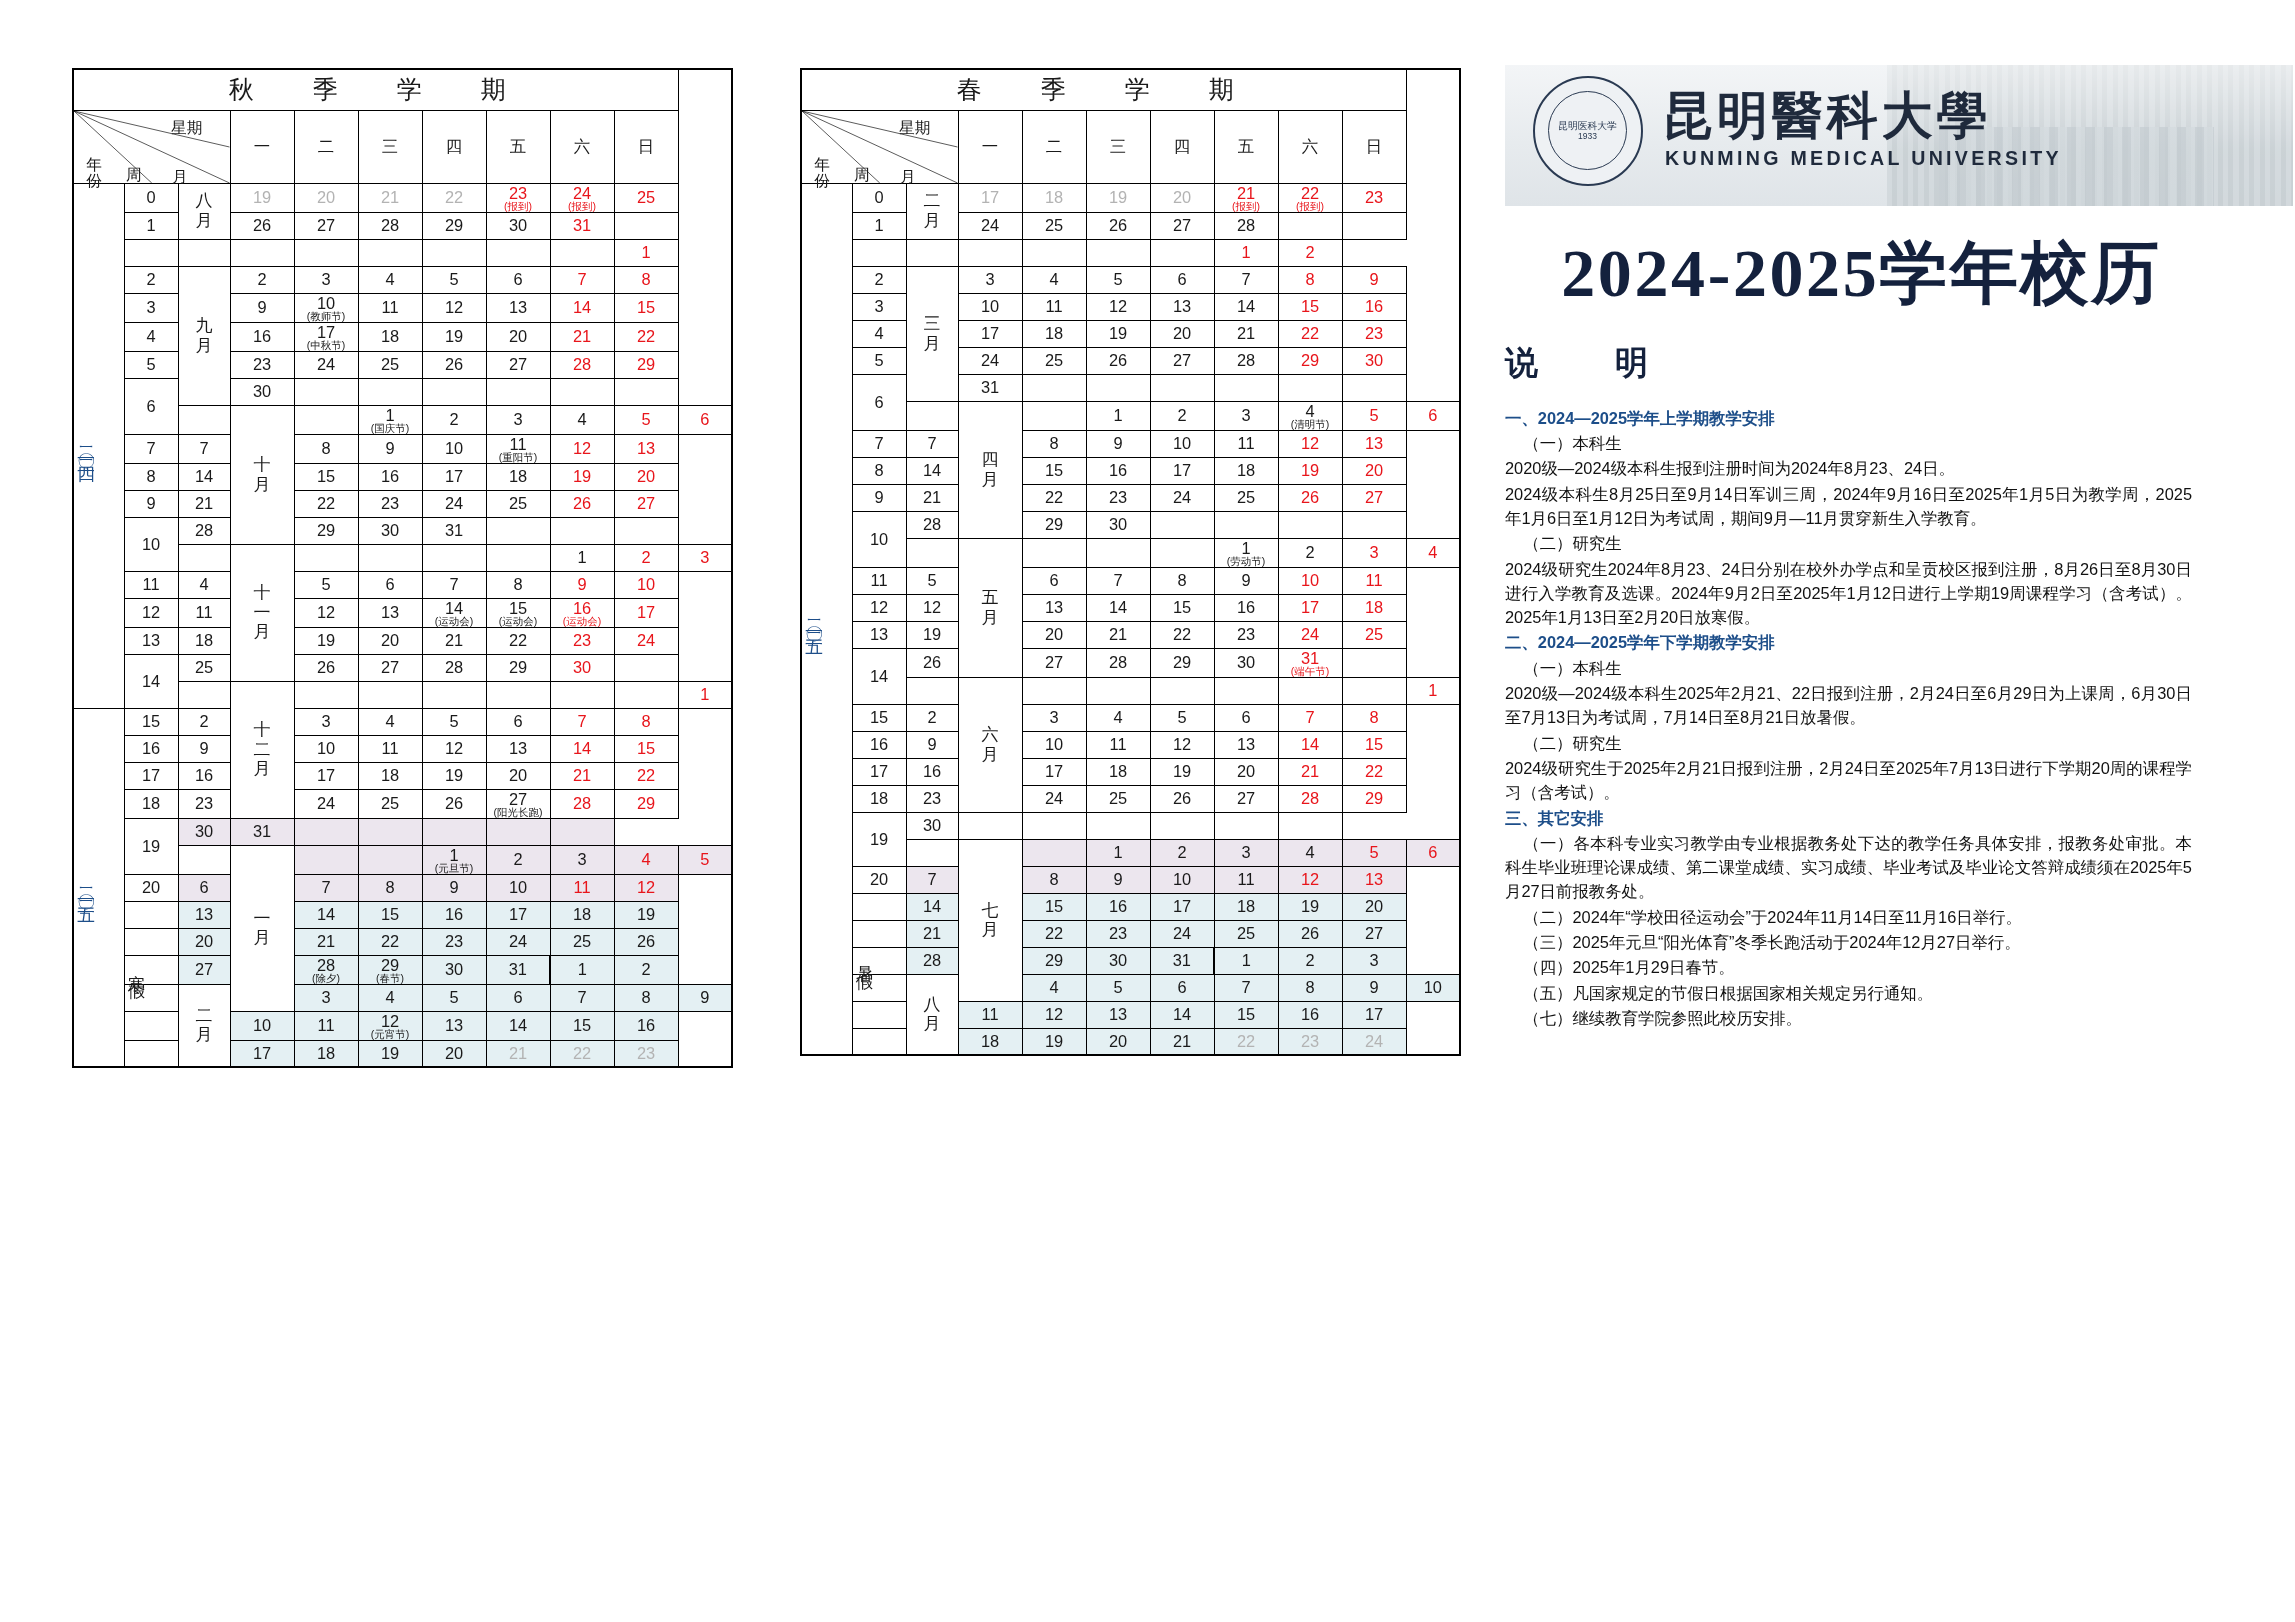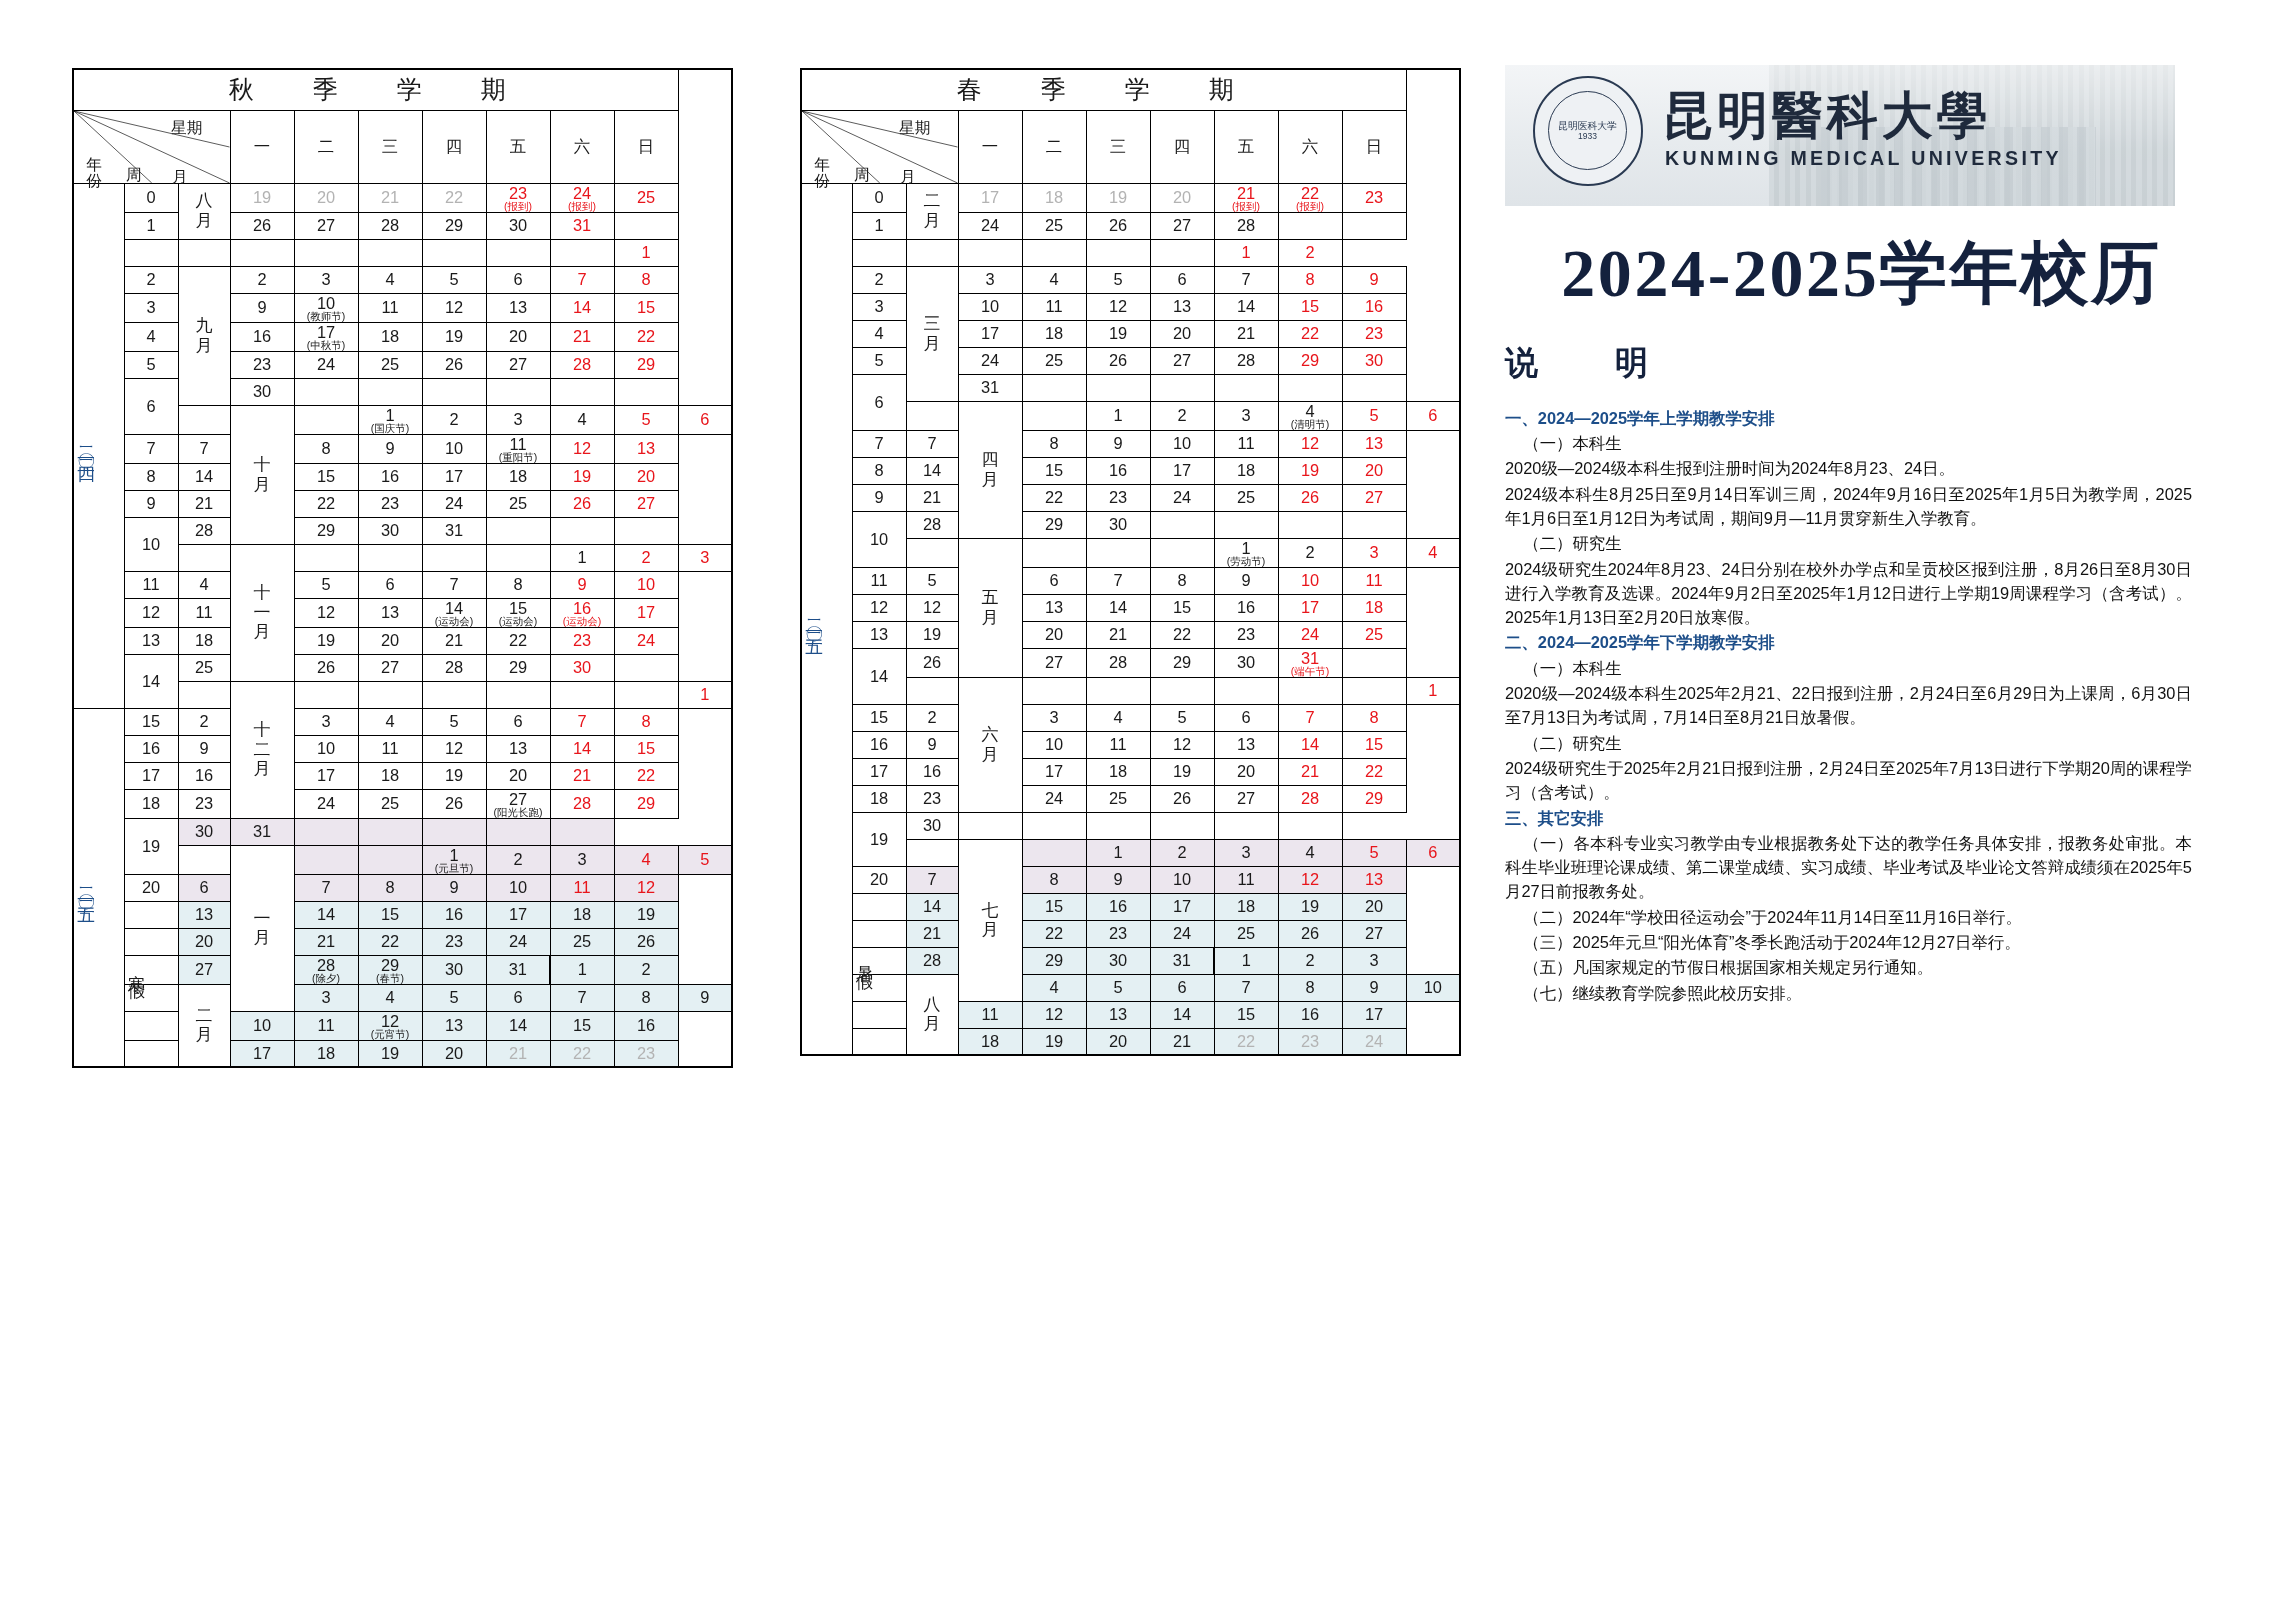--- a/index.html
+++ b/index.html
@@ -75,21 +75,21 @@
   .mon span { display:block; }
   .thick-left { border-left: 2px solid #000 !important; }
 
   .bg-winter { background: #ece6ee; }
   .bg-summer { background: #e4f0f3; }
 
   
   .right { position: absolute; left: 1505px; top: 65px; width: 733px; }
 
   .logo-band {
-    position: relative; width: 670px; height: 141px;
+    position: relative; width: 788px; height: 141px;
     background: linear-gradient(180deg,#f3f5f7 0%, #e7ebee 55%, #dfe4e8 100%);
     overflow: hidden;
   }
   .logo-band .bldg {
     position:absolute; right:0; top:0; width:406px; height:141px;
     background:
       linear-gradient(180deg, rgba(255,255,255,.55), rgba(255,255,255,0) 60%),
       repeating-linear-gradient(90deg,#cfd6da 0 5.2px,#c2cace 5.2px 10.5px);
     opacity:.75;
   }
@@ -1008,20 +1008,21 @@
         <p class="body">2024级研究生2024年8月23、24日分别在校外办学点和呈贡校区报到注册，8月26日至8月30日进行入学教育及选课。2024年9月2日至2025年1月12日进行上学期19周课程学习（含考试）。2025年1月13日至2月20日放寒假。</p>
         <p class="h">二、2024—2025学年下学期教学安排</p>
         <p class="i1">（一）本科生</p>
         <p class="body">2020级—2024级本科生2025年2月21、22日报到注册，2月24日至6月29日为上课周，6月30日至7月13日为考试周，7月14日至8月21日放暑假。</p>
         <p class="i1">（二）研究生</p>
         <p class="body">2024级研究生于2025年2月21日报到注册，2月24日至2025年7月13日进行下学期20周的课程学习（含考试）。</p>
         <p class="h">三、其它安排</p>
         <p class="i1">（一）各本科专业实习教学由专业根据教务处下达的教学任务具体安排，报教务处审批。本科生毕业班理论课成绩、第二课堂成绩、实习成绩、毕业考试及毕业论文答辩成绩须在2025年5月27日前报教务处。</p>
         <p class="i1">（二）2024年“学校田径运动会”于2024年11月14日至11月16日举行。</p>
         <p class="i1">（三）2025年元旦“阳光体育”冬季长跑活动于2024年12月27日举行。</p>
+        <p class="i1">（四）2025年1月29日春节。</p>
         <p class="i1">（五）凡国家规定的节假日根据国家相关规定另行通知。</p>
         <p class="i1">（七）继续教育学院参照此校历安排。</p>
       </div>
 
   </div>
 
 </div>
 
 
 </body></html>

